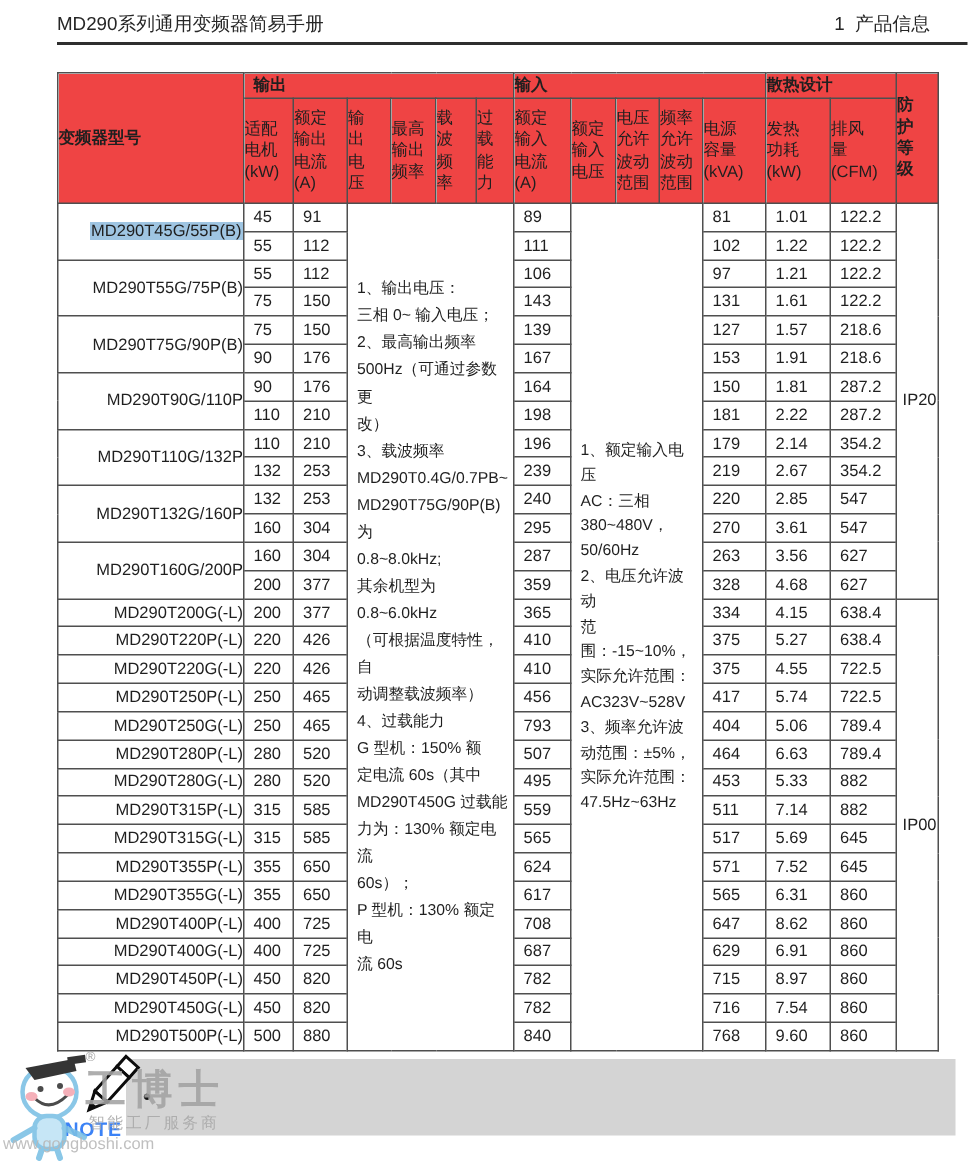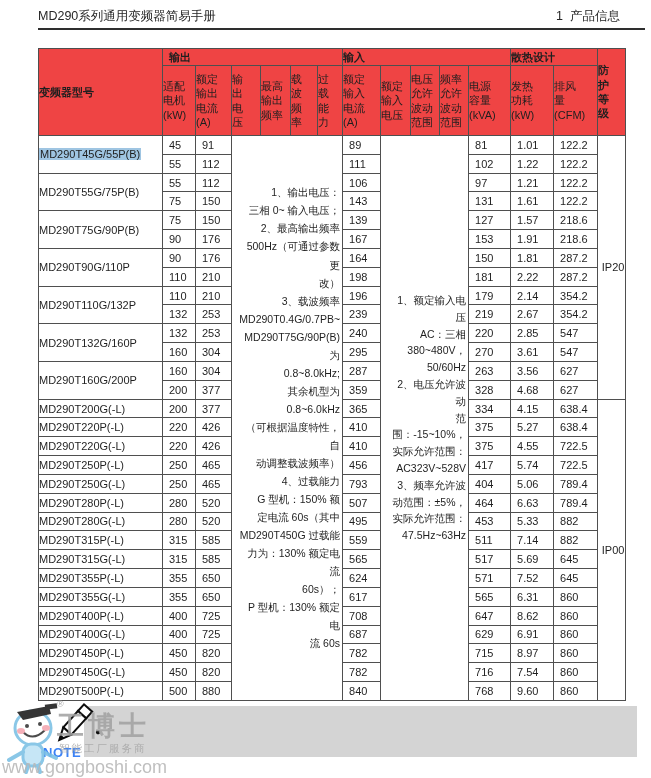--- a/index.html
+++ b/index.html
@@ -20,44 +20,44 @@
   .spec thead th{
     background:#ef4444;font-weight:normal;font-size:11px;line-height:1.3;
     white-space:pre-line;text-align:left;vertical-align:middle;color:#1f1f1f;
   }
   tr.h1{height:17px;}
   tr.h1 th{font-size:11px;font-weight:bold;}
   th.grp-left{text-align:left;padding-left:6px;}
   tr.h2{height:70px;}
   tbody tr{height:18.83px;}
   td.num{font-size:11px;padding-left:6px;vertical-align:middle;text-align:left;}
-  td.model-cell{text-align:left;vertical-align:middle;font-size:11px;}
+  td.model-cell{text-align:right;vertical-align:middle;font-size:11px;}
   .hl{background:#9fc5e2;padding:0 1px;}
   td.notes{
     font-size:10.5px;line-height:1.72;white-space:pre-line;
-    vertical-align:middle;padding:2px 2px 2px 6px;text-align:right;
+    vertical-align:middle;padding:2px 2px 2px 6px;text-align:left;
   }
   td.notes-in{line-height:1.6;}
   td.prot{font-size:11px;padding-left:3px;vertical-align:middle;text-align:center;}
 
   .note-band{
     position:absolute;left:84px;top:706px;width:553px;height:51px;
     background:#d4d4d4;display:flex;align-items:center;z-index:1;
   }
   .note-bullet{font-size:10px;margin:0 15px 0 11px;color:#111;}
   .note-text{font-size:11.5px;color:#2b2b2b;}
   .note-icon{position:absolute;left:50px;top:699px;z-index:2;}
   .note-label{position:absolute;left:43px;top:745px;z-index:2;font-weight:bold;font-size:13px;color:#3b82f6;letter-spacing:0.5px;}
 
   .wm{position:absolute;z-index:3;opacity:0.88;}
   .wm-mascot{left:3px;top:698px;}
   .wm-reg{left:57px;top:699px;font-size:9px;color:#9a9a9a;}
   .wm-brand{left:57px;top:708px;font-size:27px;font-weight:bold;color:#a3a3a3;letter-spacing:4px;font-family:"Liberation Serif","DejaVu Serif",serif;}
   .wm-tagline{left:59px;top:742px;font-size:10.5px;color:#a8a8a8;letter-spacing:2px;}
-  .wm-url{left:2px;top:757px;font-size:18px;color:#b7b7b7;}
+  .wm-url{left:2px;top:757px;font-size:11px;color:#b7b7b7;}
 </style>
 </head>
 <body>
 
 <div class="page-header-left">MD290系列通用变频器简易手册</div>
 <div class="page-header-right">1&nbsp;&nbsp;产品信息</div>
 <div class="header-rule"></div>
 
 <table class="spec">
   <colgroup>

